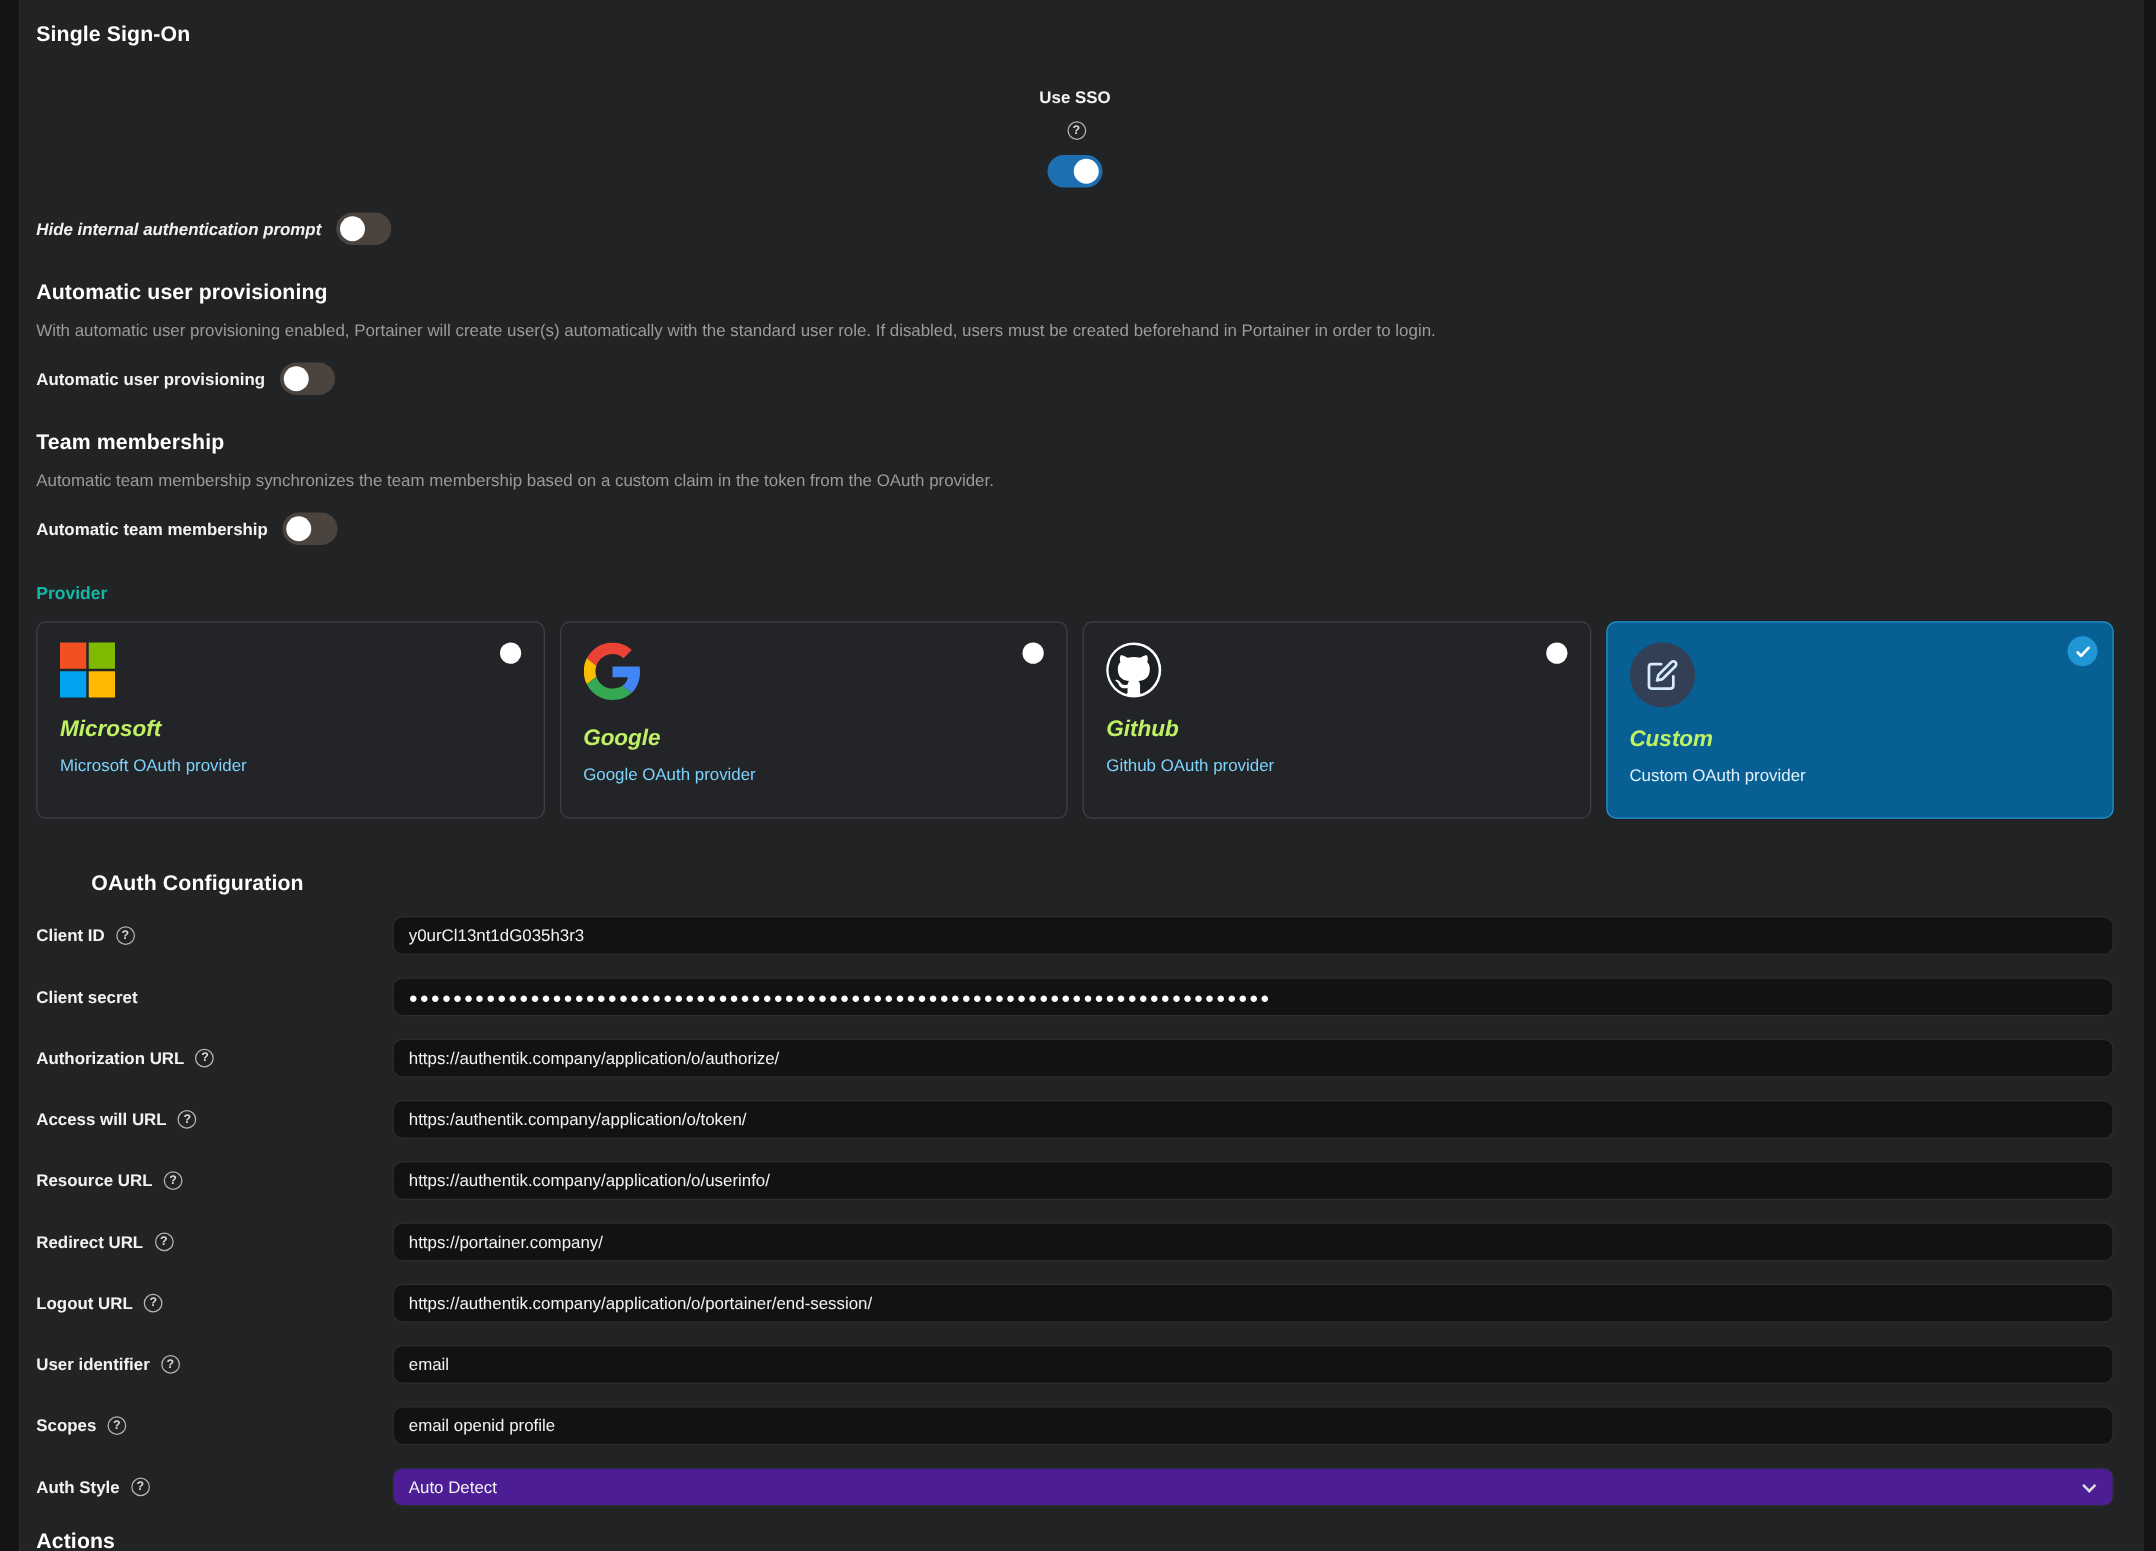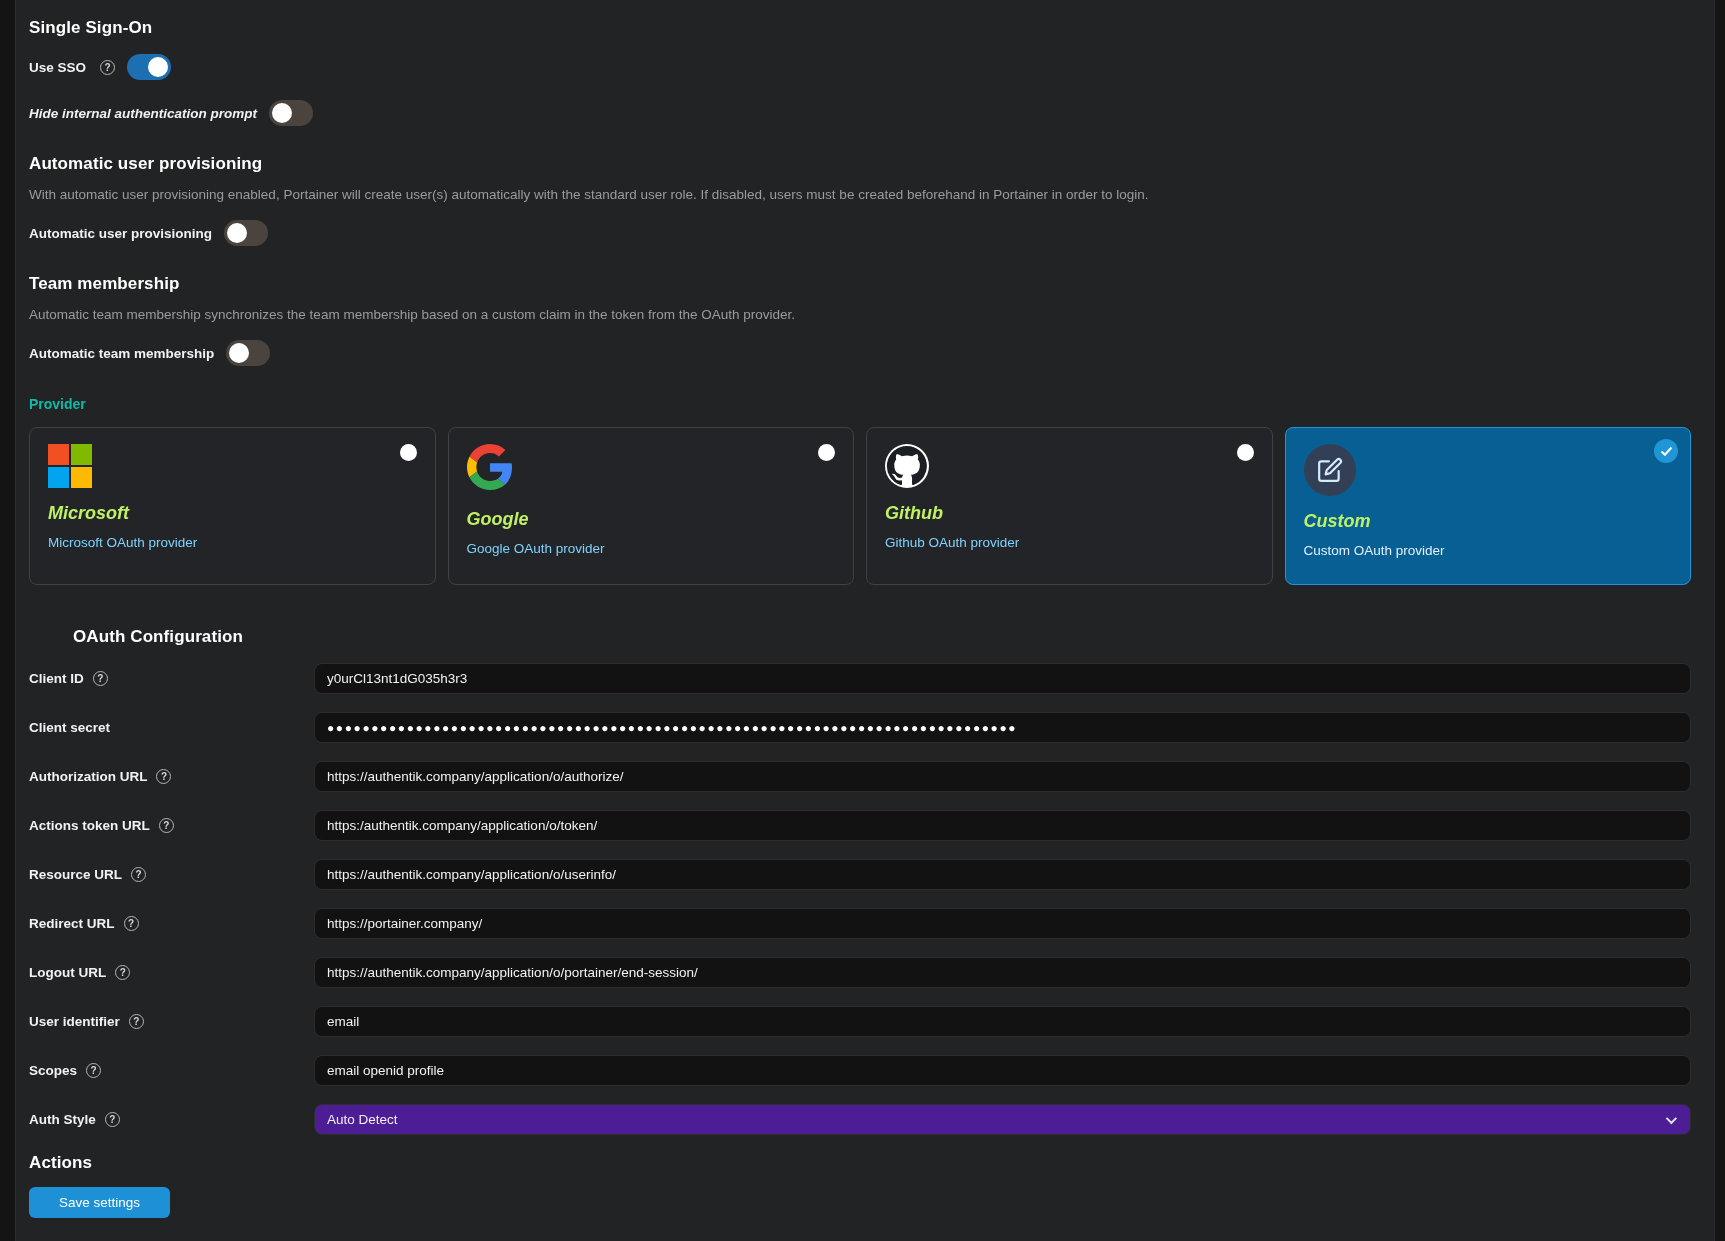--- a/index.html
+++ b/index.html
@@ -14,21 +14,21 @@
     min-height: 1225px;
     background: #222324;
     border: 1px solid #2d2d2f;
     border-top: none;
     border-radius: 0 0 10px 10px;
     padding: 16px 23px 30px 13px;
   }
   h1.section { font-size: 17px; font-weight: 700; color: #ffffff; letter-spacing: .1px; }
   .sso-title { margin-top: 2px; }
   .toggle-row { display: flex; align-items: center; gap: 12px; }
-  .row-use-sso { margin-top: 16px; }
+  .row-use-sso { margin-top: 32px; flex-direction: column; }
   .row-hide-prompt { margin-top: 20px; font-style: italic; }
   .lbl { font-size: 13.5px; font-weight: 700; color: #f2f2f2; }
   .help {
     width: 15px; height: 15px; border: 1.3px solid #b5b5b5; border-radius: 50%;
     display: inline-flex; align-items: center; justify-content: center;
     font-size: 10px; color: #d8d8d8; font-weight: 700; margin-left: 2px; flex: none;
   }
   .toggle {
     width: 44px; height: 26px; border-radius: 13px; position: relative;
     cursor: pointer; flex: none;
@@ -217,21 +217,21 @@
     <div class="frow">
       <div class="frow-label">
         <span class="lbl">Authorization URL</span>
         <span class="help">?</span>
       </div>
       <input class="ipt" value="https://authentik.company/application/o/authorize/" style="">
     </div>
 
     <div class="frow">
       <div class="frow-label">
-        <span class="lbl">Actions token URL</span>
+        <span class="lbl">Access will URL</span>
         <span class="help">?</span>
       </div>
       <input class="ipt" value="https:/authentik.company/application/o/token/" style="">
     </div>
 
     <div class="frow">
       <div class="frow-label">
         <span class="lbl">Resource URL</span>
         <span class="help">?</span>
       </div>

